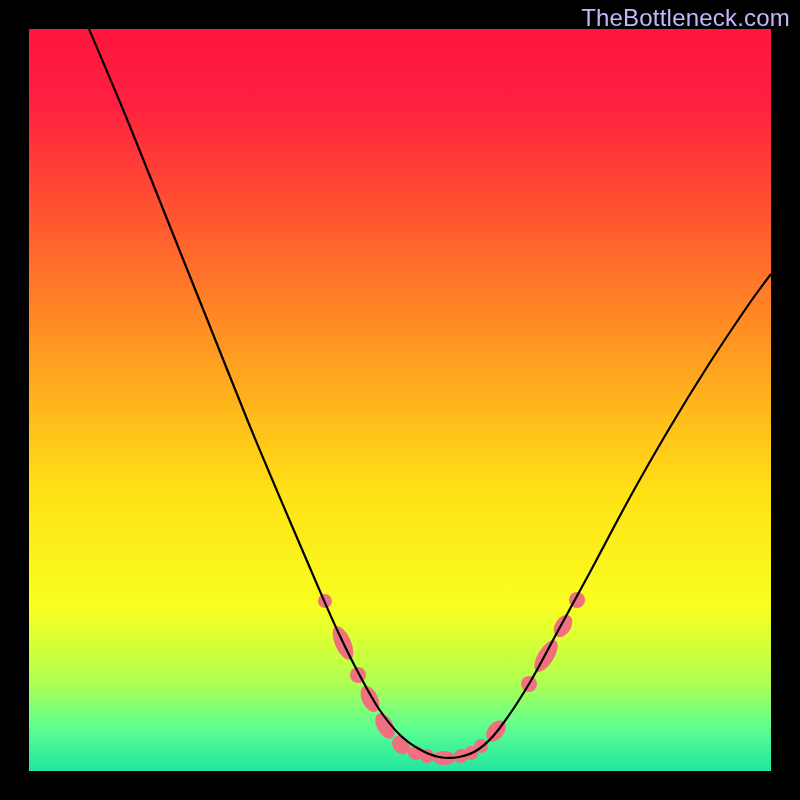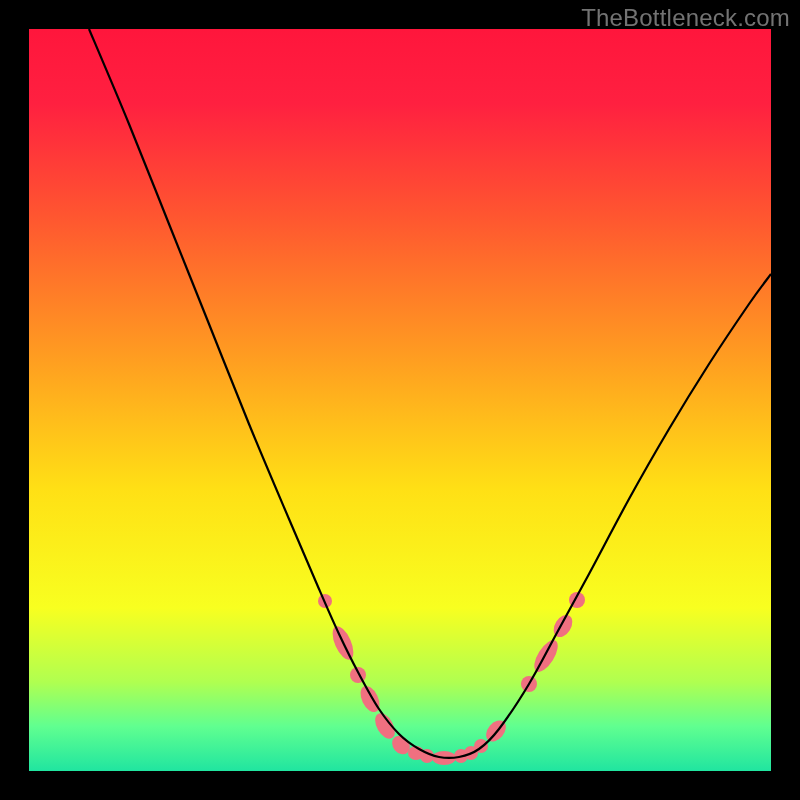--- a/index.html
+++ b/index.html
@@ -16,21 +16,21 @@
     left: 29px;
     top: 29px;
     width: 742px;
     height: 742px;
     overflow: hidden;
   }
   .watermark {
     position: absolute;
     top: 4px;
     right: 10px;
-    color: #737373;
+    color: #c4b5fd;
     font-size: 24px;
     letter-spacing: 0.2px;
   }
   svg { display: block; }
 </style>
 </head>
 <body>
 
 <div class="watermark">TheBottleneck.com</div>
 

